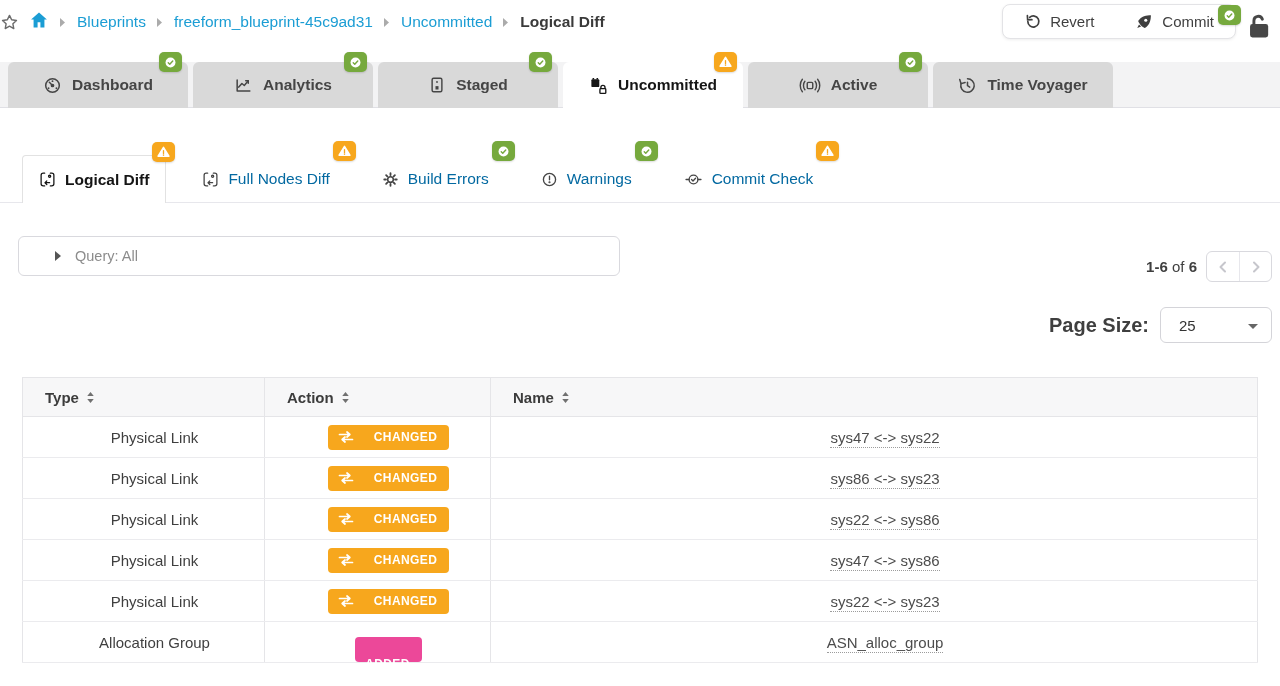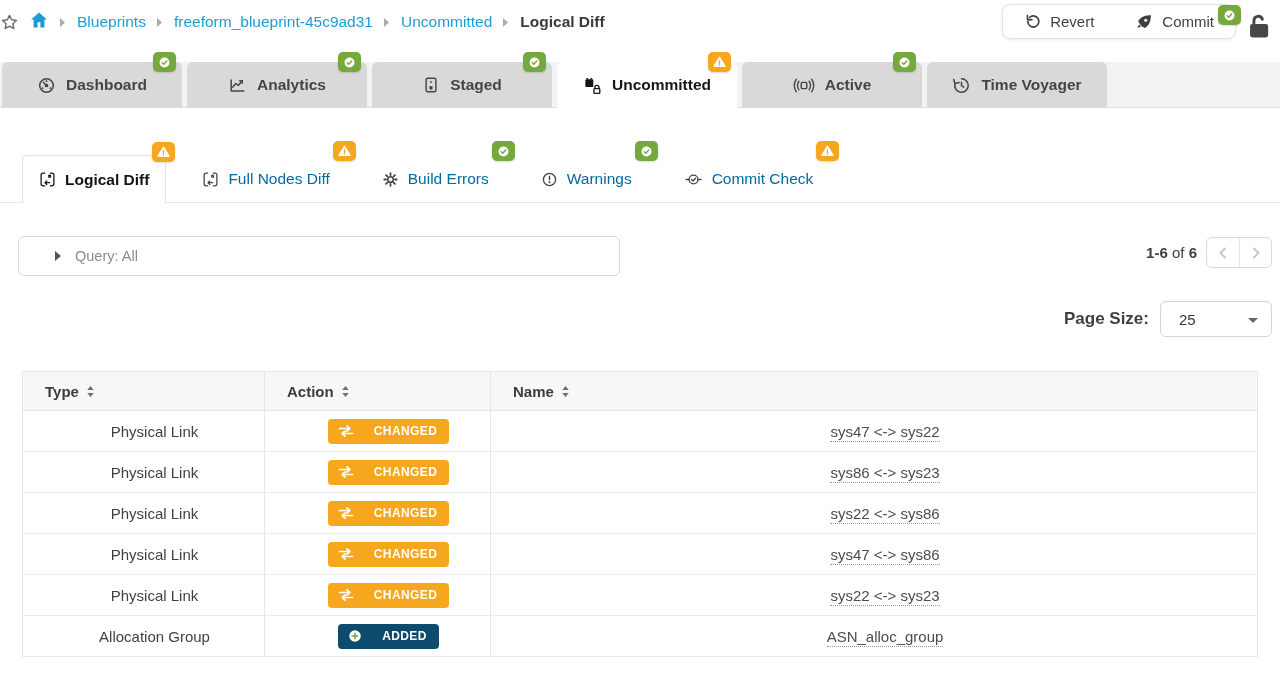--- a/index.html
+++ b/index.html
@@ -27,21 +27,21 @@
   .badge { display:none; width:23px; height:20px; border-radius:5px;
     align-items:center; justify-content:center; box-shadow:0 1px 2px rgba(0,0,0,.15); }
   .badge[data-badge="ok"] { display:flex; background:#76a93d; }
   .badge[data-badge="warning"] { display:flex; background:#f7a71d; }
   .badge svg { display:none; }
   .badge[data-badge="ok"] svg.g-ok { display:block; }
   .badge[data-badge="warning"] svg.g-warn { display:block; }
 
   
   .tab-strip { position:relative; margin-top:18px; height:46px; background:#f3f3f4;
-    border-bottom:1px solid #e0e0e5; display:flex; padding-left:2px; gap:5px; }
+    border-bottom:1px solid #e0e0e5; display:flex; padding-left:8px; gap:5px; }
   .tab { position:relative; width:180px; height:46px; background:#d9d9d9;
     border-radius:6px 6px 0 0; display:flex; align-items:center; justify-content:center;
     gap:10px; font-size:15.5px; font-weight:600; color:#454545; cursor:pointer; }
   .tab.active { background:#fff; color:#161616; font-weight:bold; }
   .tab.active::after { content:""; position:absolute; left:0; right:0; bottom:-1px;
     height:1px; background:#fff; }
   .tab .badge { position:absolute; top:-10px; right:6px; }
   .tab svg { flex:none; }
 
   
@@ -57,32 +57,32 @@
 
   
   .controls-row { display:flex; justify-content:space-between; align-items:flex-start;
     margin:33px 8px 0 18px; }
   .query-box { width:602px; height:40px; border:1px solid #d9d9de; border-radius:6px;
     display:flex; align-items:center; padding-left:36px; gap:14px; cursor:pointer;
     background:#fff; }
   .query-caret { width:0; height:0; border-left:6px solid #555;
     border-top:5px solid transparent; border-bottom:5px solid transparent; }
   .query-label { color:#8c8c8c; font-size:14.5px; }
-  .pag-wrap { display:flex; align-items:center; gap:9px; margin-top:1px; }
+  .pag-wrap { display:flex; align-items:center; gap:9px; margin-top:15px; }
   .pag-text { font-size:15px; color:#3f3f3f; }
   .pag-text .b { font-weight:bold; }
   .pager { display:flex; height:31px; border:1px solid #d9d9de; border-radius:6px;
     overflow:hidden; background:#fff; }
   .pager-btn { width:32px; display:flex; align-items:center; justify-content:center;
     cursor:default; }
   .pager-btn + .pager-btn { border-left:1px solid #e7e7ec; }
 
   .pagesize-row { display:flex; justify-content:flex-end; align-items:center;
     gap:11px; margin:25px 8px 0 0; }
-  .pagesize-label { font-size:17px; font-weight:bold; color:#3f3f3f; }
+  .pagesize-label { font-size:20px; font-weight:bold; color:#3f3f3f; }
   .select { position:relative; width:112px; height:36px; border:1px solid #d4d4d9;
     border-radius:6px; background:#fff; display:flex; align-items:center;
     padding-left:18px; font-size:15px; color:#333; cursor:pointer; }
   .select-caret { position:absolute; right:13px; top:16px; width:0; height:0;
     border-top:5px solid #666; border-left:5px solid transparent;
     border-right:5px solid transparent; }
 
   
   table.diff { width:1236px; margin:34px 22px 0 22px; border-collapse:collapse;
     table-layout:fixed; }
@@ -94,21 +94,21 @@
     border-color:#ebebee;text-align:center; }
   table.diff td, table.diff th { border-left-color:#e5e5e8; border-right-color:#e5e5e8; }
   col.c-type { width:242px; } col.c-action { width:226px; }
   .sort-ico { margin-left:7px; vertical-align:-2px; cursor:pointer; }
   .th-inner { display:flex; align-items:center; cursor:pointer; }
 
   .action-badge { display:inline-flex; align-items:center; gap:20px; height:25px;
     border-radius:4px; padding:0 12px 0 10px; color:#fff; font-size:12px;
     font-weight:bold; letter-spacing:.4px; }
   .action-badge[data-action="changed"] { background:#f7a71d; }
-  .action-badge[data-action="added"]   { background:#0c4a6e; }
+  .action-badge[data-action="added"]   { background:#ec4899;flex-direction:column; }
   .action-badge svg { display:none; }
   .action-badge[data-action="changed"] svg.g-swap { display:block; }
   .action-badge[data-action="added"]   svg.g-plus { display:block; }
 
   .name-link { color:#4c4c4c; border-bottom:1px dotted #9c9c9c; padding-bottom:1px;
     cursor:pointer; }
 </style>
 </head>
 <body>
 

